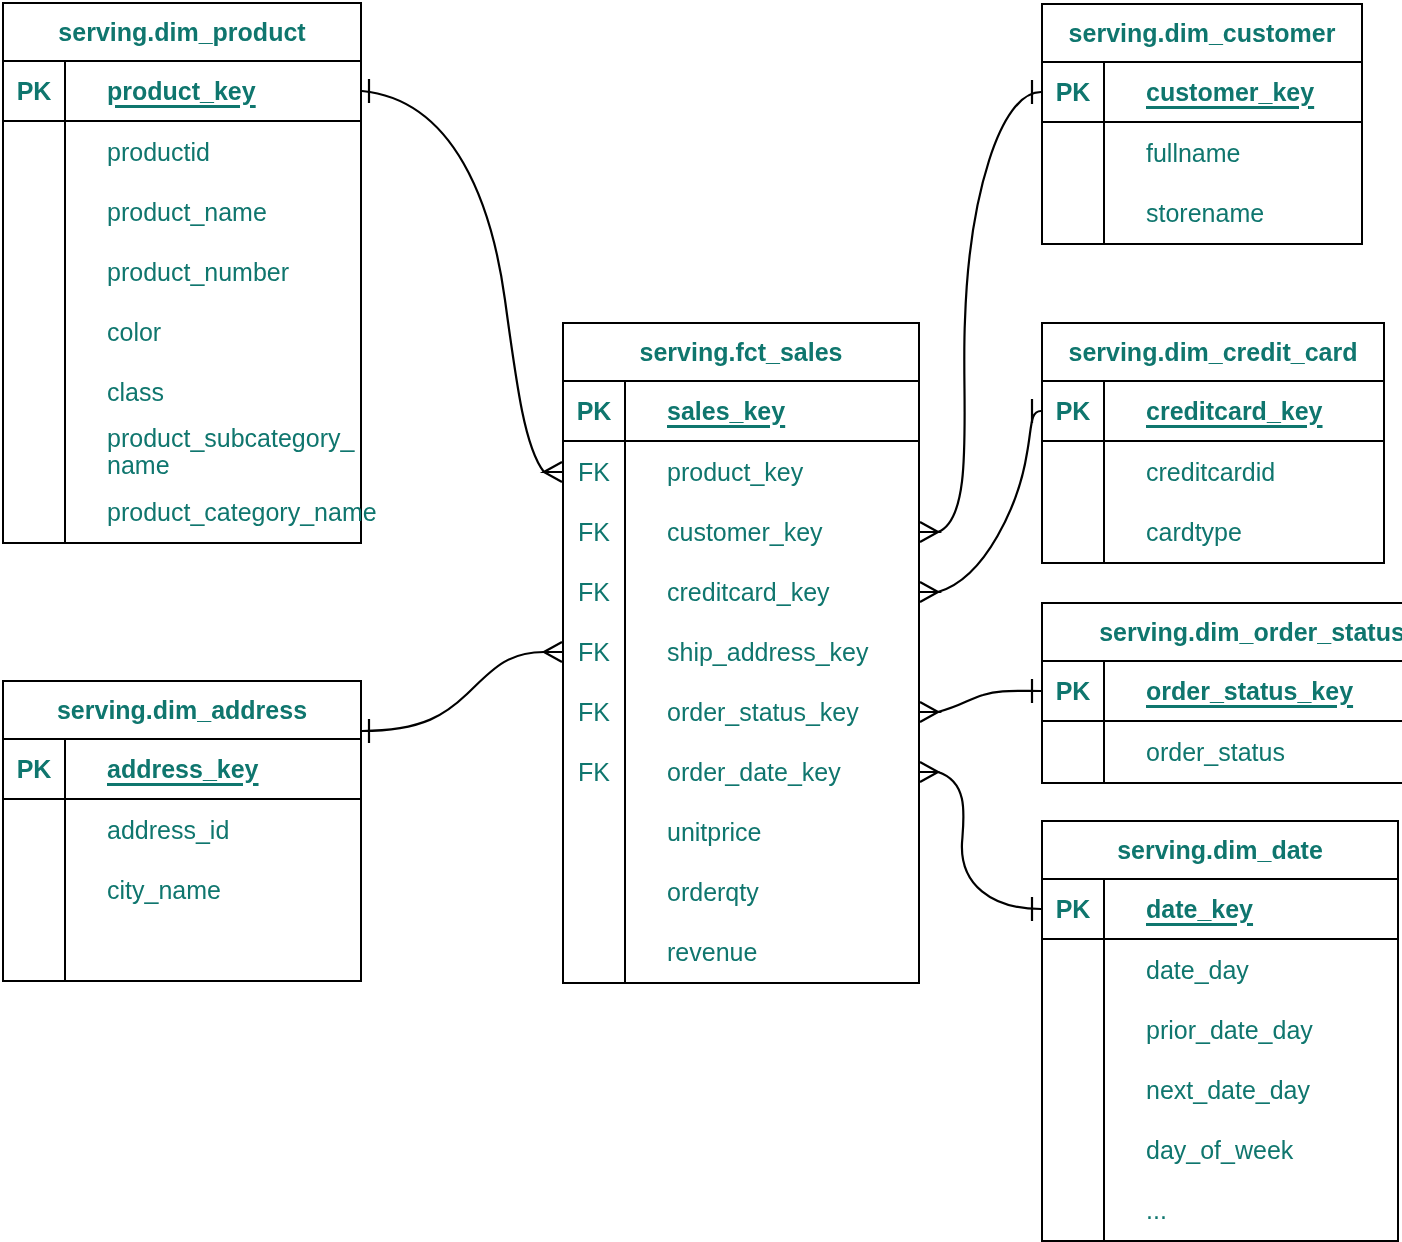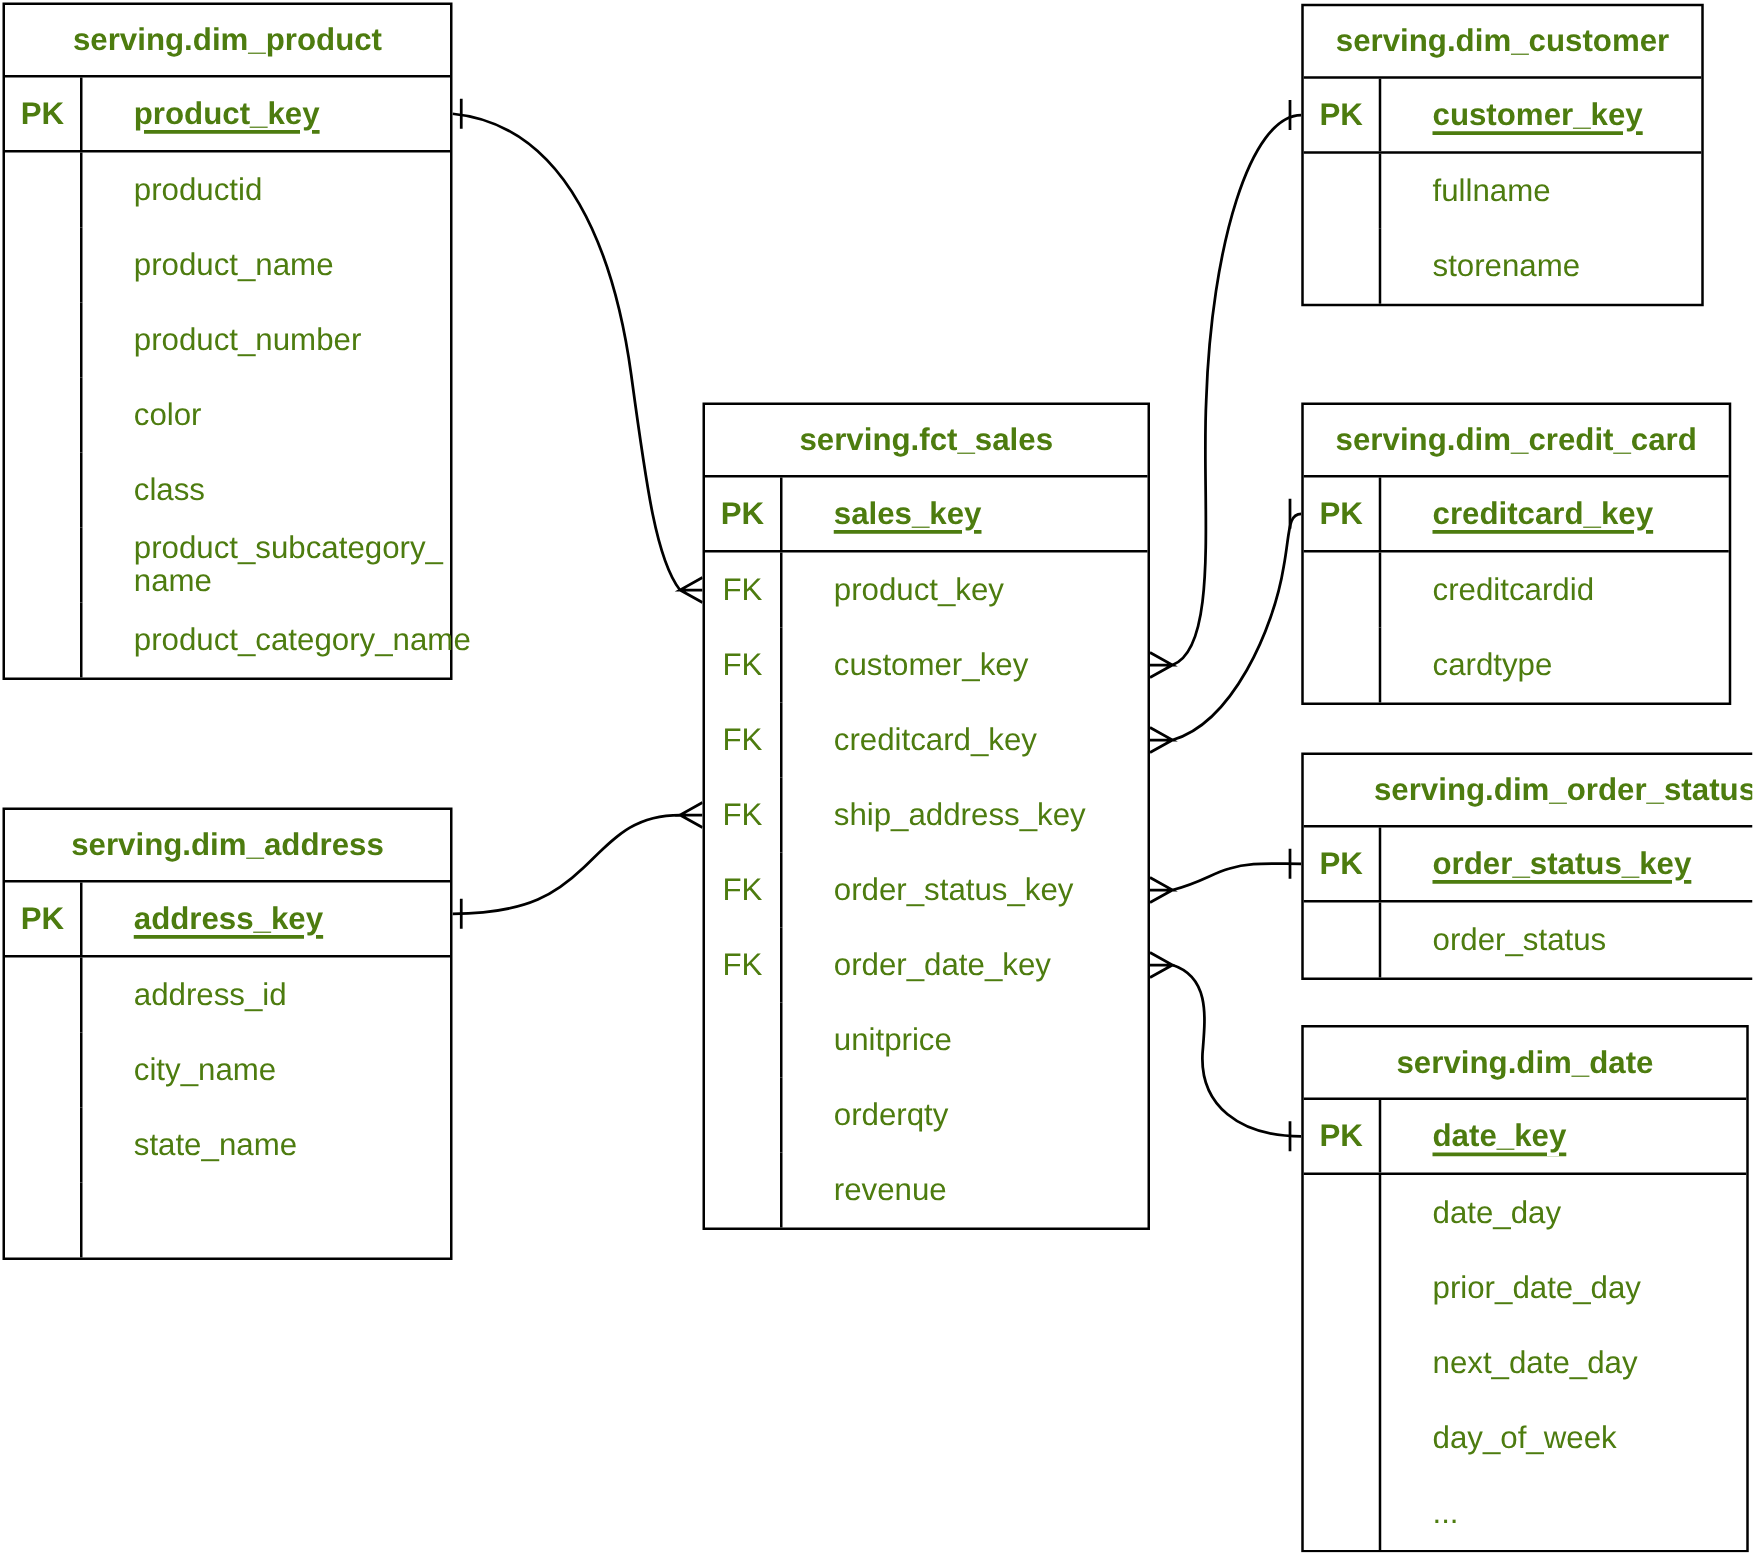--- a/index.html
+++ b/index.html
@@ -1,19 +1,19 @@
 <!DOCTYPE html>
 <html><head>
 <meta charset="utf-8">
 <title>ER Diagram</title>
 <style>
   html,body{margin:0;padding:0;background:#fff;}
   .canvas{
     position:relative;width:1402px;height:1242px;background:#fff;overflow:hidden;
-    font-family:"Liberation Sans","DejaVu Sans",sans-serif;color:#4d7c0f;
+    font-family:"Liberation Sans","DejaVu Sans",sans-serif;color:#0f766e;
   }
   .connectors{position:absolute;left:0;top:0;width:1402px;height:1242px;}
   .connectors path,.connectors line{stroke:#000;stroke-width:2.2;fill:none;}
   .tbl{position:absolute;box-sizing:border-box;border:2px solid #000;background:#fff;}
   .t-title{
     height:56px;border-bottom:2px solid #000;
     display:flex;align-items:center;justify-content:center;
     font-size:25px;font-weight:bold;
   }
   .t-row{display:flex;height:60px;gap:41px;}
@@ -216,36 +216,32 @@
     <div class="t-row">
       <div class="t-key"></div>
       <div class="t-field">day_of_week</div>
     </div>
     <div class="t-row">
       <div class="t-key"></div>
       <div class="t-field">...</div>
     </div>
   </div>
 
-  <div class="tbl" style="left:2px;top:646px;width:360px;">
+  <div class="tbl" style="left:2px;top:680px;width:360px;">
     <div class="t-title">serving.dim_address</div>
     <div class="t-row pk">
       <div class="t-key pk">PK</div>
       <div class="t-field pk">address_key</div>
     </div>
     <div class="t-row">
       <div class="t-key"></div>
       <div class="t-field">address_id</div>
     </div>
     <div class="t-row">
       <div class="t-key"></div>
       <div class="t-field">city_name</div>
     </div>
     <div class="t-row">
       <div class="t-key"></div>
-      <div class="t-field">state_name</div>
-    </div>
-    <div class="t-row">
-      <div class="t-key"></div>
     </div>
   </div>
 
 </div>
 
 </body></html>

